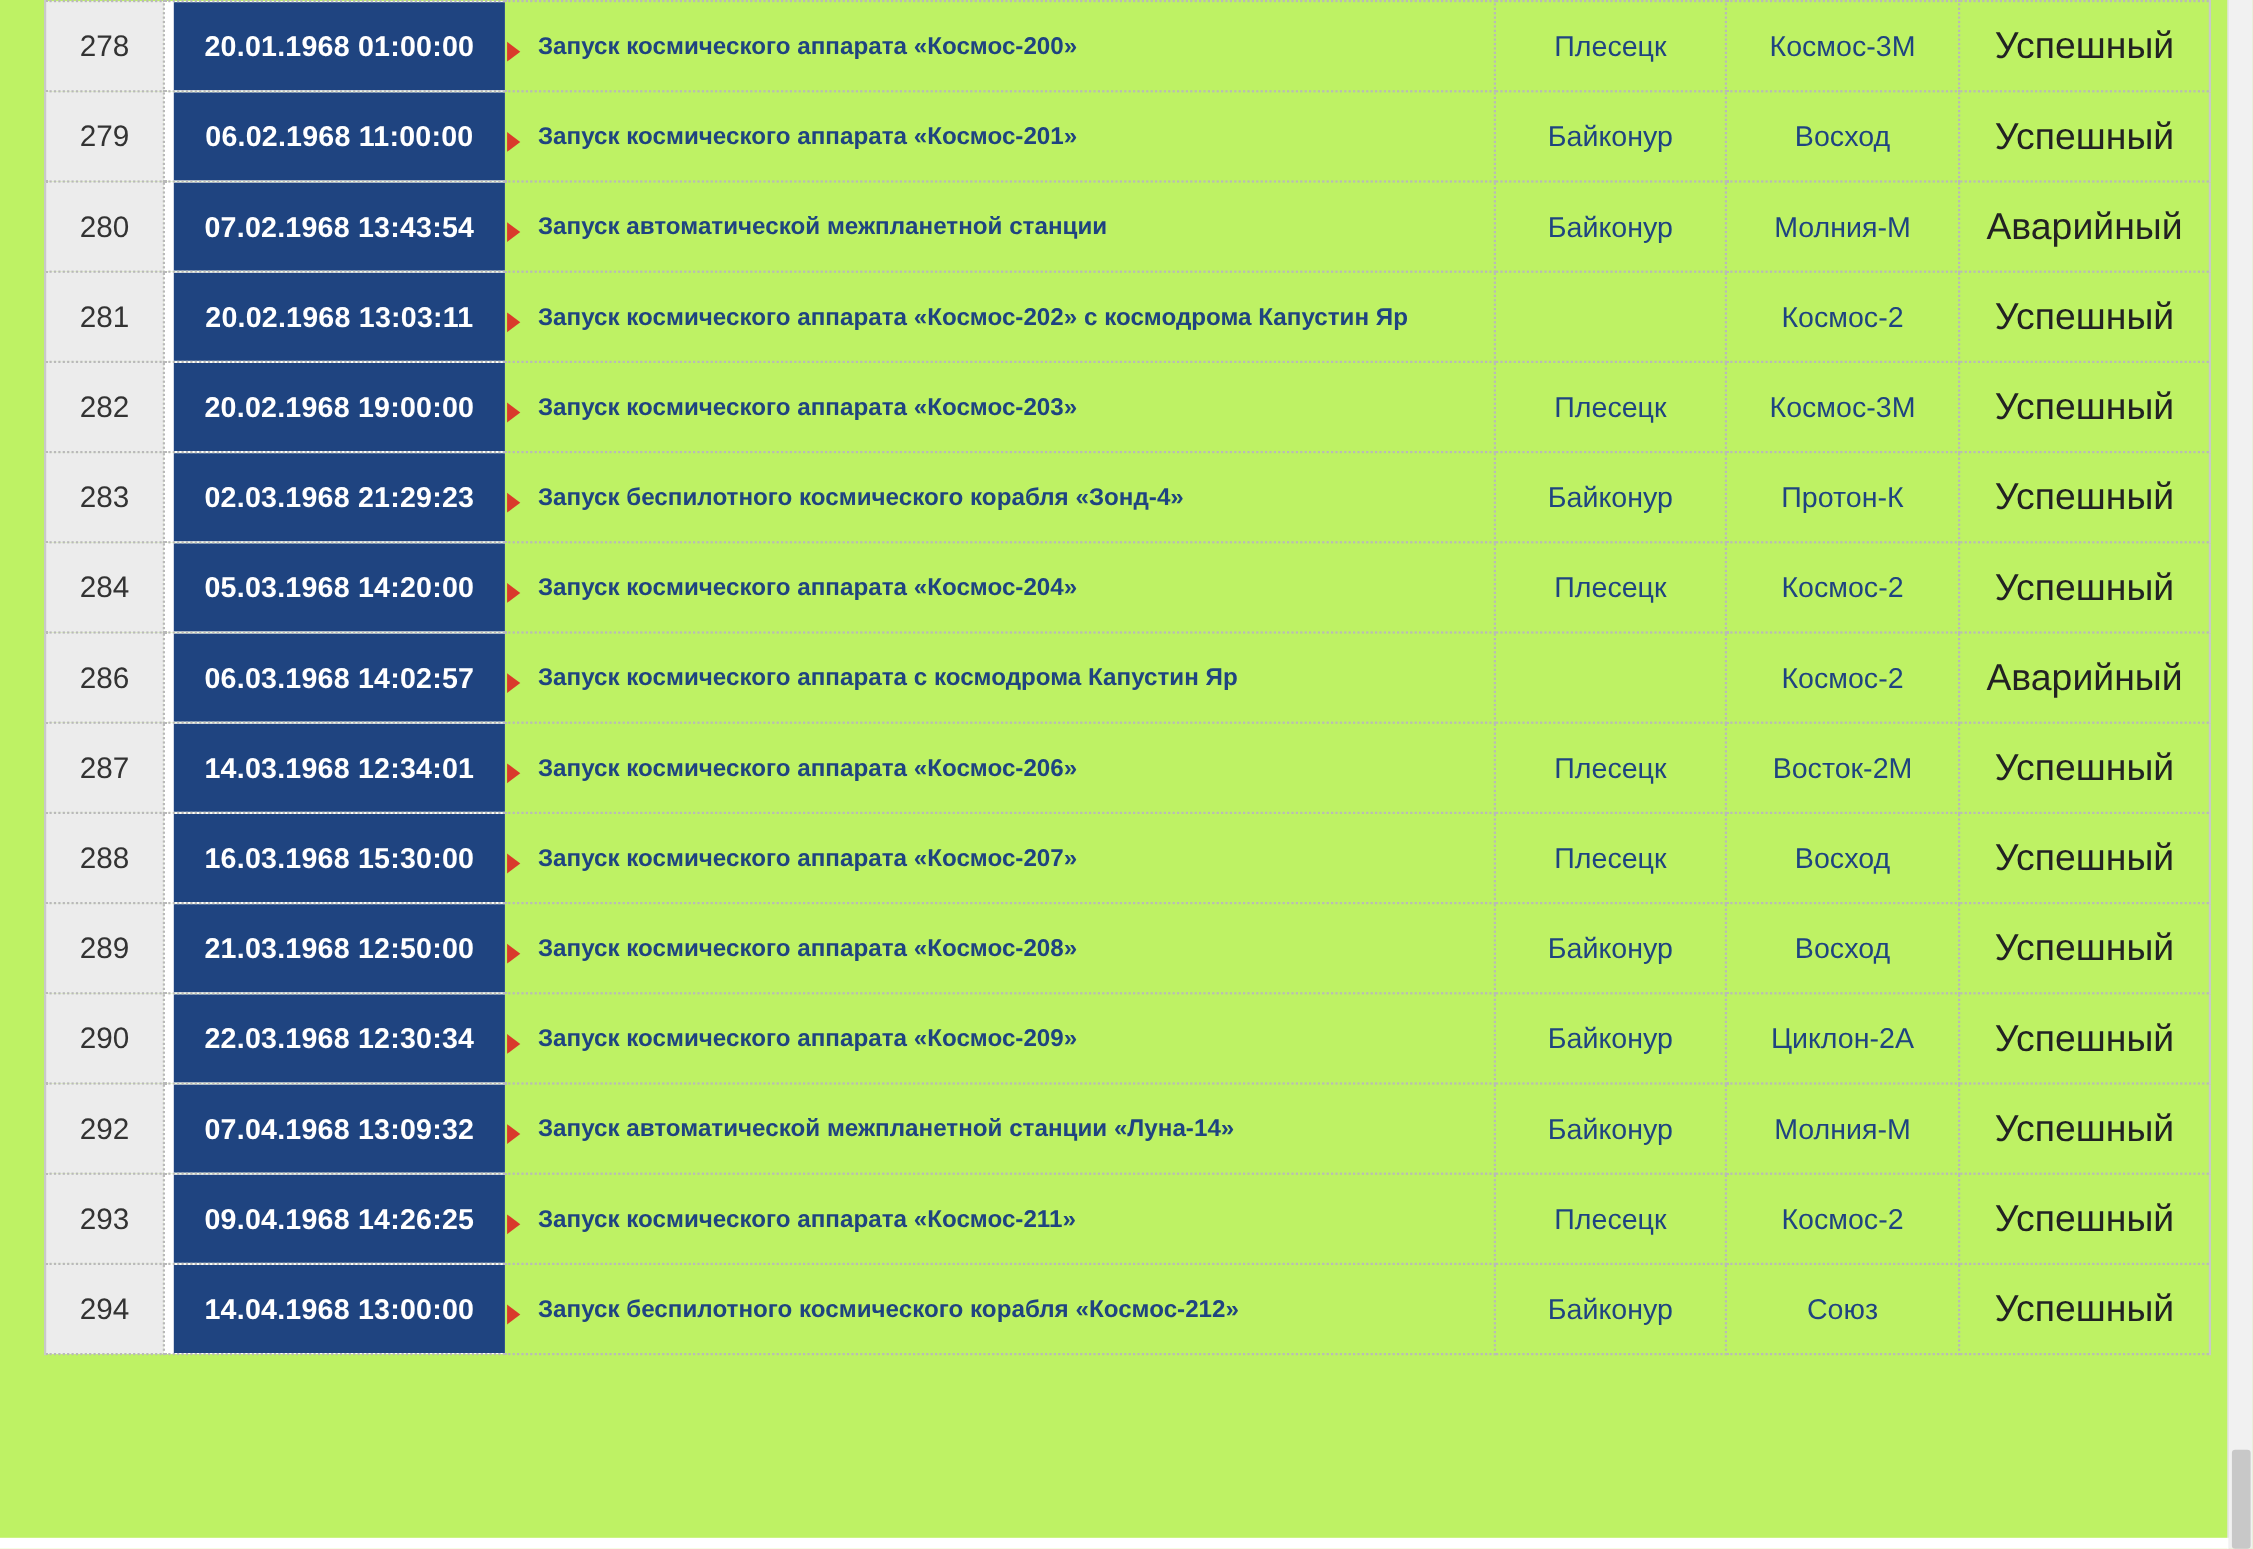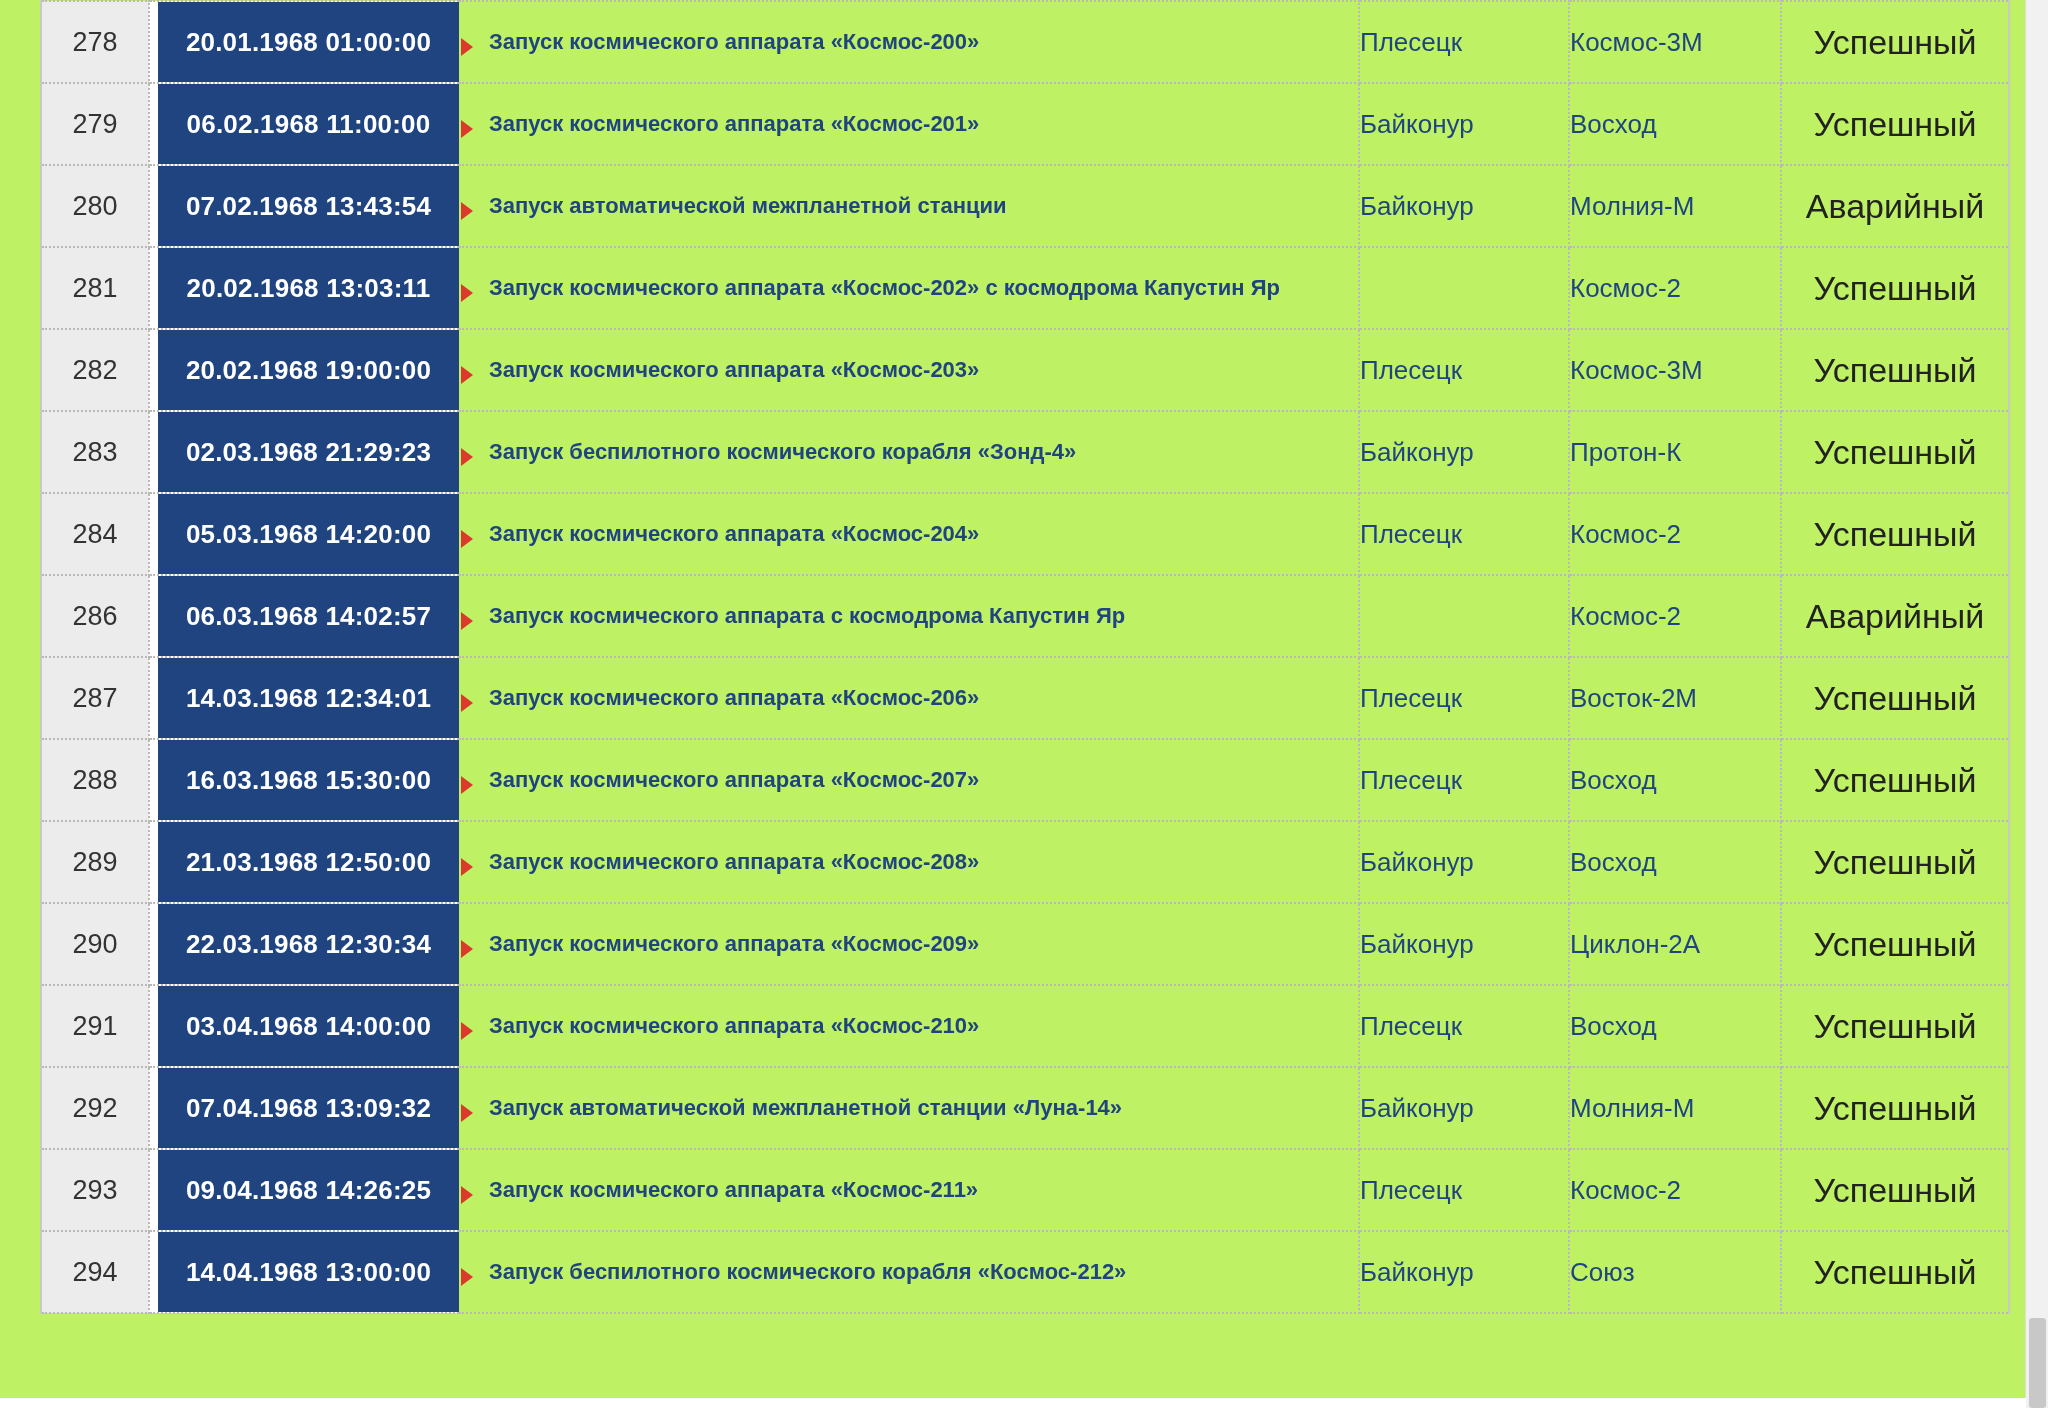--- a/index.html
+++ b/index.html
@@ -90,20 +90,21 @@
   }
   .bullet svg { display: block; }
   .desc-text {
     color: #1f4480;
     font-size: 22px;
     font-weight: bold;
     line-height: 1.30;
   }
 
   td.cell-site, td.cell-rocket {
+    text-align: center;
     color: #1f4480;
     font-size: 26px;
     border-right: 2px dotted #b9b9b9;
   }
   td.cell-status {
     text-align: center;
     color: #222222;
     font-size: 34px;
     border-right: 2px solid #c9c9c9;
     padding-left: 18px;
@@ -399,41 +400,20 @@
               <span class="desc-text">Запуск космического аппарата «Космос-209»</span>
             </div>
           </td>
           <td class="cell-site">Байконур</td>
           <td class="cell-rocket">Циклон-2А</td>
           <td class="cell-status">
             <span class="status-inner">Успешный</span>
           </td>
         </tr>
         <tr>
-          <td class="cell-num">291</td>
-          <td class="cell-date">
-            <div class="date-chip">03.04.1968 14:00:00</div>
-          </td>
-          <td class="cell-desc">
-            <div class="desc-wrap">
-              <span class="bullet">
-                <svg width="16" height="20" viewBox="0 0 16 20">
-                  <polygon points="2,1 14,10 2,19" fill="#d93a2b"></polygon>
-                </svg>
-              </span>
-              <span class="desc-text">Запуск космического аппарата «Космос-210»</span>
-            </div>
-          </td>
-          <td class="cell-site">Плесецк</td>
-          <td class="cell-rocket">Восход</td>
-          <td class="cell-status">
-            <span class="status-inner">Успешный</span>
-          </td>
-        </tr>
-        <tr>
           <td class="cell-num">292</td>
           <td class="cell-date">
             <div class="date-chip">07.04.1968 13:09:32</div>
           </td>
           <td class="cell-desc">
             <div class="desc-wrap">
               <span class="bullet">
                 <svg width="16" height="20" viewBox="0 0 16 20">
                   <polygon points="2,1 14,10 2,19" fill="#d93a2b"></polygon>
                 </svg>

